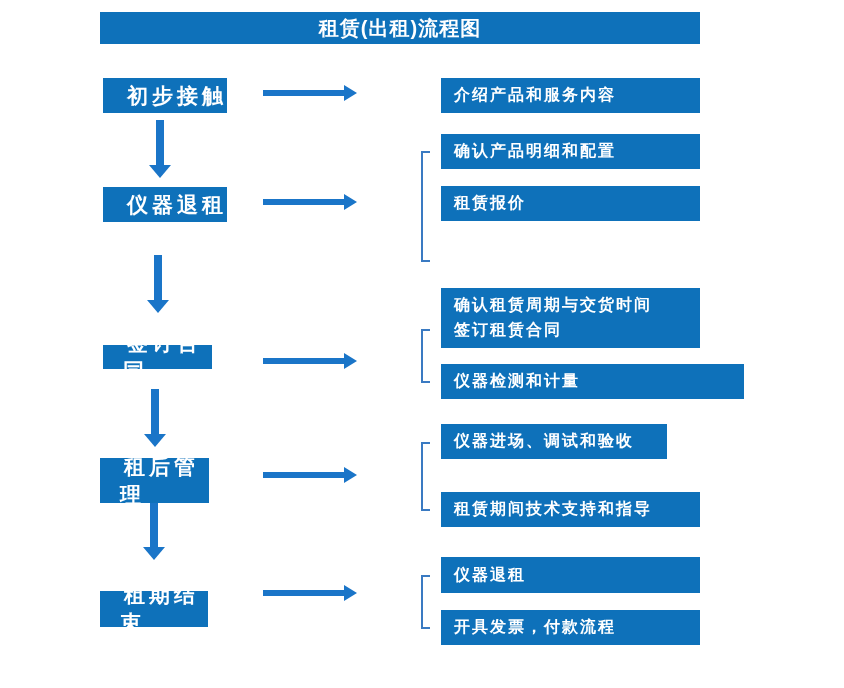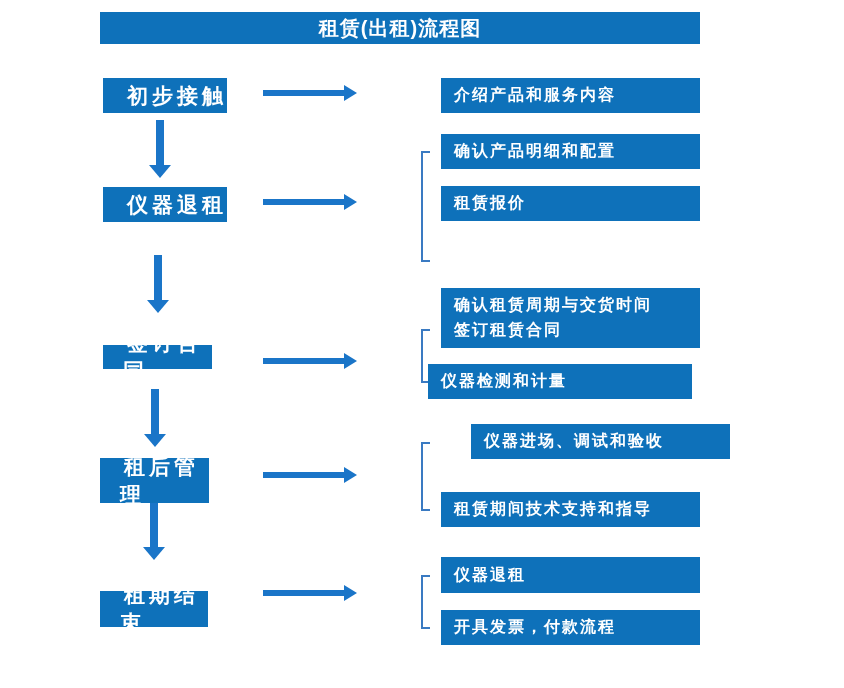--- a/index.html
+++ b/index.html
@@ -99,21 +99,21 @@
   <div class="bracket" style="top:442px;height:69px;"></div>
   <div class="bracket" style="top:575px;height:54px;"></div>
 
   <div class="box out-box" style="left:441px;top:78px;width:259px;height:35px;">介绍产品和服务内容</div>
 
   <div class="box out-box" style="left:441px;top:134px;width:259px;height:35px;">确认产品明细和配置</div>
   <div class="box out-box" style="left:441px;top:186px;width:259px;height:35px;">租赁报价</div>
   <div class="box out-box" style="left:441px;top:244px;width:259px;height:35px;margin-top:44px;">确认租赁周期与交货时间</div>
 
   <div class="box out-box" style="left:441px;top:313px;width:259px;height:35px;">签订租赁合同</div>
-  <div class="box out-box" style="left:428px;top:364px;width:264px;height:35px;">仪器检测和计量</div>
+  <div class="box out-box" style="left:441px;top:364px;width:303px;height:35px;">仪器检测和计量</div>
 
-  <div class="box out-box" style="left:441px;top:424px;width:259px;height:35px;margin-left:30px;">仪器进场、调试和验收</div>
+  <div class="box out-box" style="left:441px;top:424px;width:226px;height:35px;">仪器进场、调试和验收</div>
   <div class="box out-box" style="left:441px;top:492px;width:259px;height:35px;">租赁期间技术支持和指导</div>
 
   <div class="box out-box" style="left:441px;top:557px;width:259px;height:36px;">仪器退租</div>
   <div class="box out-box" style="left:441px;top:610px;width:259px;height:35px;">开具发票，付款流程</div>
 
 </div>
 
 </body></html>

